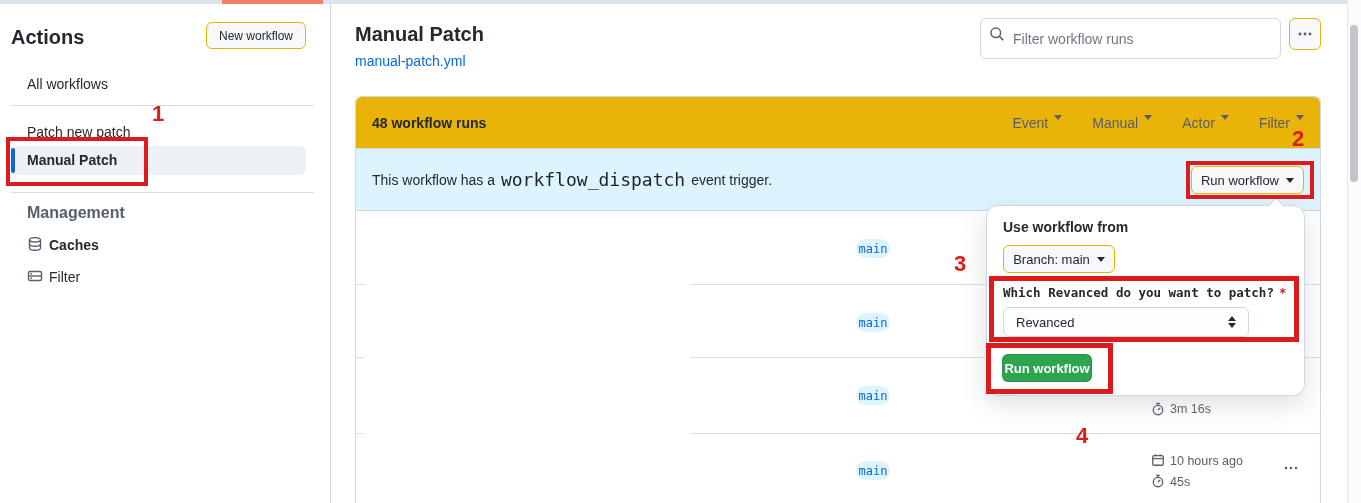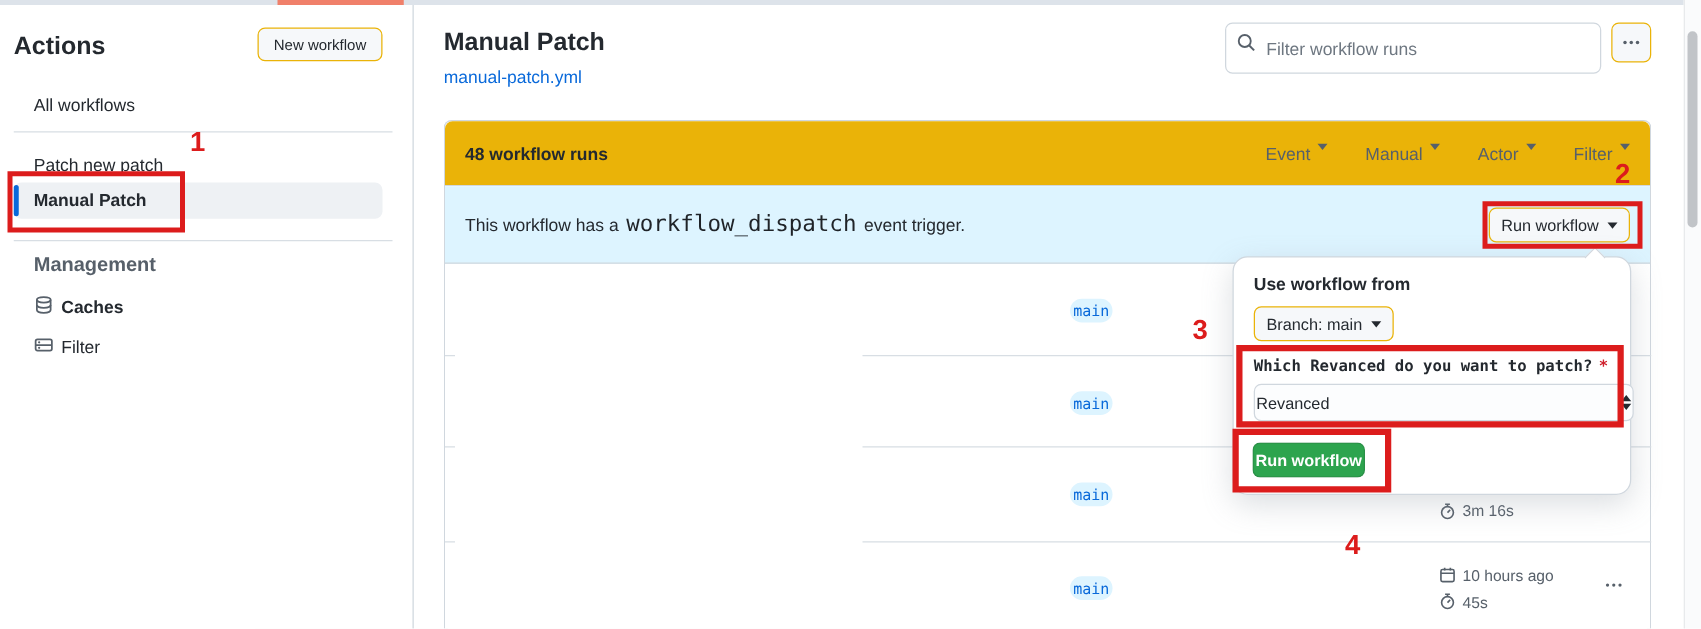--- a/index.html
+++ b/index.html
@@ -84,23 +84,23 @@
   .panel-notch {
     left:1270px; top:200px; width:12px; height:12px; background:#fff;
     border-left:1px solid #d0d7de; border-top:1px solid #d0d7de;
     transform:rotate(45deg); z-index:6;
   }
   .panel-heading { left:1003px; top:219px; font-size:14px; font-weight:700; z-index:6; }
   .branch-btn { left:1003px; top:245px; width:112px; height:28px; font-size:13px; z-index:6; }
   .input-label { left:1003px; top:285px; font-size:12.5px; font-weight:700; z-index:6; }
   .req { color:#cf222e; margin-left:5px; }
   .select {
-    left:1003px; top:307px; width:304px; height:30px; background:#fcfdfe;
+    left:1003px; top:307px; width:246px; height:30px; background:#fcfdfe;
     border:1px solid #d0d7de; border-radius:6px; display:flex; align-items:center;
-    padding:0 1px; font-size:13px; z-index:6; cursor:pointer;
+    padding:0 12px; font-size:13px; z-index:6; cursor:pointer;
   }
   .unfold { margin-left:auto; display:flex; flex-direction:column; gap:2px; }
   .tri-up { width:0; height:0; border-left:4px solid transparent; border-right:4px solid transparent; border-bottom:5px solid #24292f; }
   .tri-down { width:0; height:0; border-left:4px solid transparent; border-right:4px solid transparent; border-top:5px solid #24292f; }
   .green-btn {
     left:1002px; top:354px; width:90px; height:28px; background:#2da44e; color:#fff;
     border:1px solid rgba(27,31,36,0.15); border-radius:6px; font-size:13px; font-weight:600;
     display:flex; align-items:center; justify-content:center; z-index:6; cursor:pointer;
   }
 

